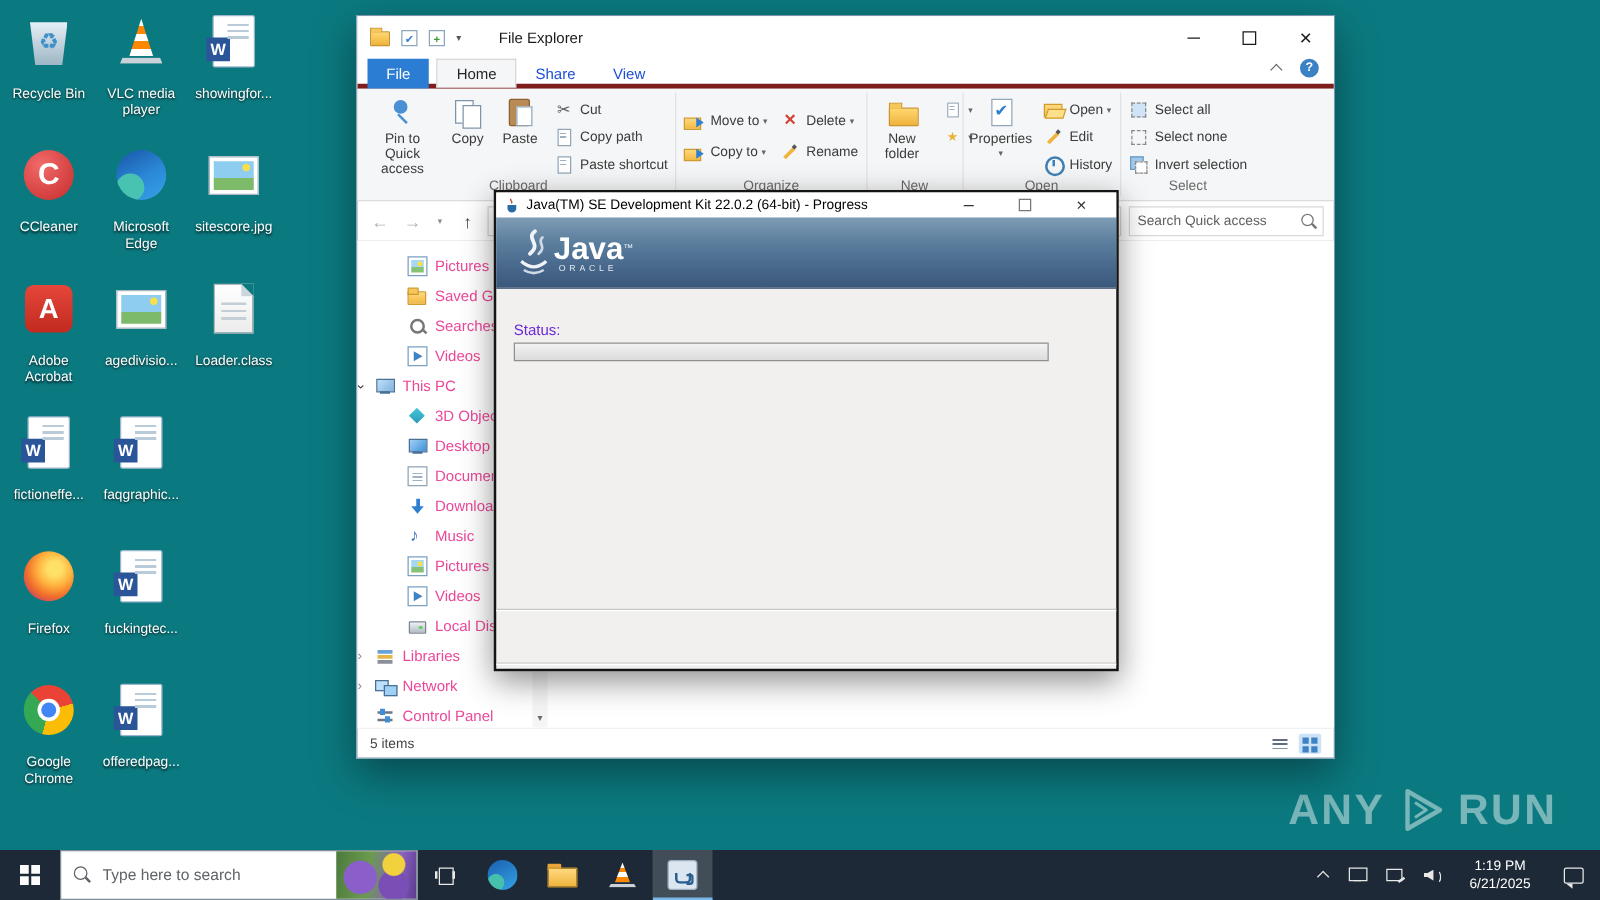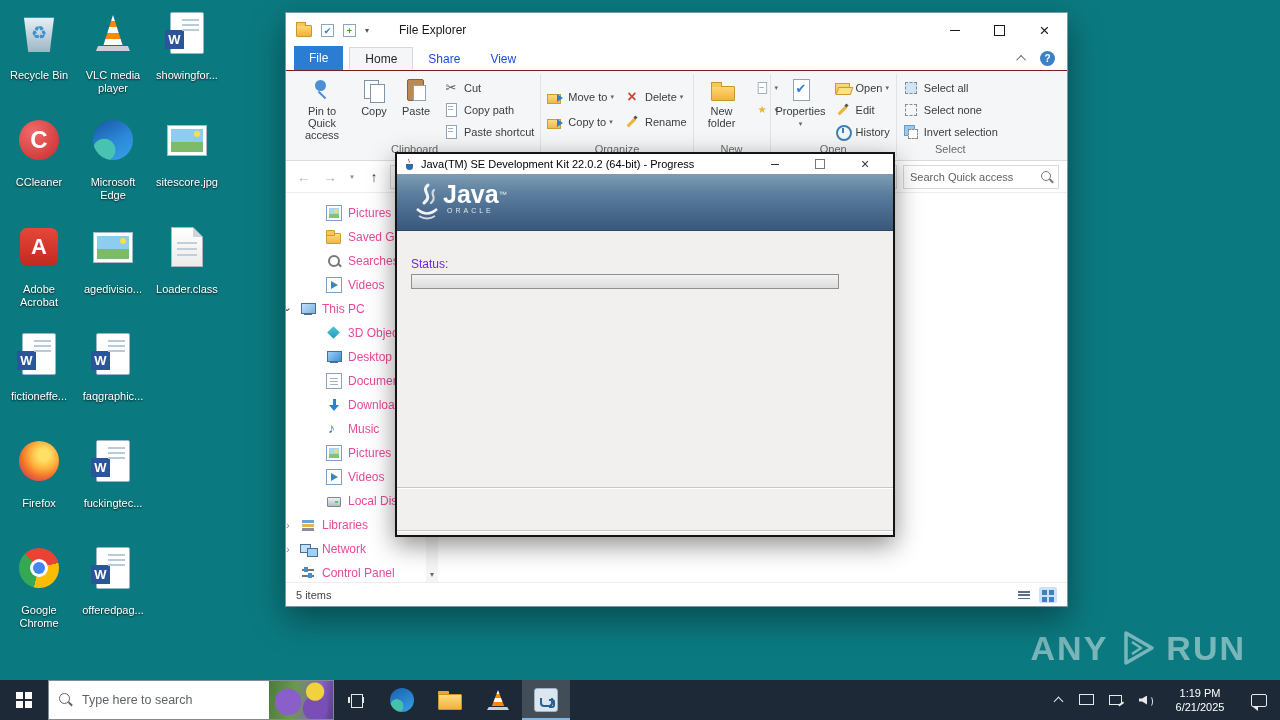--- a/index.html
+++ b/index.html
@@ -50,21 +50,21 @@
 .qat-mini::before{content:"✔";position:absolute;inset:0;font-size:9px;line-height:13px;text-align:center;color:#2e7fd1}
 .qat-mini.nf::before{content:"+";color:#3a9c3a;font-weight:bold}
 .qat-chev{font-size:8px;color:#555}
 .ex-title{margin-left:30px}
 .win-controls{margin-left:auto;display:flex;height:100%}
 .wb{width:45px;height:100%;display:flex;align-items:center;justify-content:center}
 .wb-min::before{content:"";width:10px;height:1px;background:#1a1a1a}
 .wb-max::before{content:"";width:9px;height:9px;border:1px solid #1a1a1a}
 .wb-close::before{content:"×";font-size:17px;color:#1a1a1a;line-height:1}
 
-.ex-tabs{height:24px;display:flex;align-items:flex-end;background:#fff;border-bottom:1px solid #7f1d1d;padding-left:8px}
+.ex-tabs{height:24px;display:flex;align-items:flex-start;background:#fff;border-bottom:4px solid #7f1d1d;padding-left:8px}
 .tab{height:23px;padding:0 15px;font-size:12px;color:#1d4ed8;display:flex;align-items:center}
 .tab-file{background:#2b7cd3;color:#fff;margin-right:6px;height:24px}
 .tab-active{background:#f5f6f7;border:1px solid #d8d8d8;border-bottom:1px solid #f5f6f7;color:#262626}
 .tabs-right{margin-left:auto;display:flex;align-items:center;gap:14px;padding:0 12px 4px 0}
 .chev-up{width:7px;height:7px;border-left:1.5px solid #666;border-top:1.5px solid #666;transform:rotate(45deg) translateY(2px)}
 .help-icon{width:15px;height:15px;border-radius:50%;background:#3b82c4;position:relative}
 .help-icon::before{content:"?";position:absolute;inset:0;color:#fff;font-size:10px;font-weight:bold;text-align:center;line-height:15px}
 
 .ex-ribbon{height:90px;background:#f5f6f7;border-bottom:1px solid #dcdcdc;display:flex;align-items:stretch;padding-left:4px;overflow:hidden}
 .rgroup{display:flex;flex-direction:column}
@@ -179,21 +179,21 @@
 
 #jdialog{position:absolute;left:395px;top:152px;width:500px;height:385px;background:#f1f0ee;border:2px solid #141414;box-shadow:0 8px 24px rgba(0,0,0,.45);z-index:10;display:flex;flex-direction:column}
 .jd-titlebar{height:20px;background:#fff;display:flex;align-items:center;padding:0 6px;gap:5px;font-size:11px;color:#000}
 .jd-title{white-space:nowrap;overflow:hidden}
 .jd-btns{margin-left:auto;display:flex;gap:29px;padding-right:14px}
 .jb{width:16px;height:16px;display:flex;align-items:center;justify-content:center}
 .jb-min::before{content:"";width:8px;height:1px;background:#333}
 .jb-max::before{content:"";width:8px;height:8px;border:1px solid #777}
 .jb-close::before{content:"×";font-size:14px;color:#333;line-height:1}
 .jd-banner{height:57px;background:linear-gradient(180deg,#7e9cb4 0,#5c7f9e 35%,#48688c 70%,#3a587a 100%);border-bottom:1px solid #2e4763;display:flex;align-items:center;padding-left:14px}
-.jd-brand{display:flex;align-items:flex-start;gap:2px}
+.jd-brand{display:flex;align-items:center;gap:2px}
 .jd-words{display:flex;flex-direction:column}
 .jd-java{font-size:25px;font-weight:bold;color:#fff;line-height:26px}
 .jd-tm{font-size:8px;color:#e8eef4;vertical-align:super}
 .jd-oracle{font-size:7px;letter-spacing:3px;color:#dfe7ee;margin-left:4px}
 .jd-body{position:relative;flex:1}
 .jd-status{position:absolute;left:14px;top:26px;font-size:12px;color:#6d28d9}
 .jd-progress{position:absolute;left:14px;top:43px;width:428px;height:15px;border:1px solid #8f8f8f;background:linear-gradient(#f2f2f2,#dcdcdc)}
 .jd-fill{height:100%;width:0;background:#2fc45a}
 .jd-sep{position:absolute;left:0;right:0;height:2px;border-top:1px solid #c7c7c7;border-bottom:1px solid #fff}
 .jd-sep1{top:256px} .jd-sep2{top:299px}

